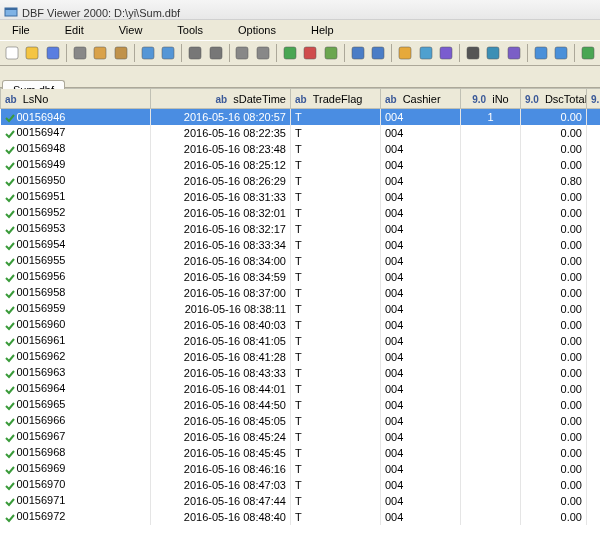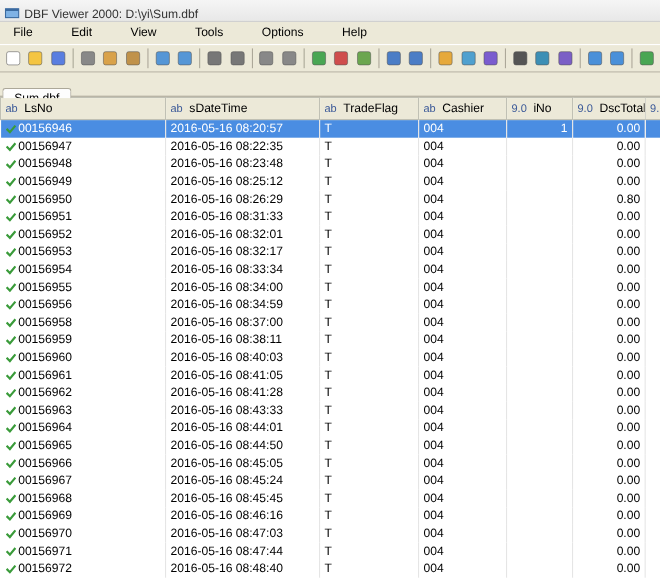--- a/index.html
+++ b/index.html
@@ -94,21 +94,21 @@
   text-align: left;
   padding: 2px 4px;
   height: 20px;
   position: sticky;
   top: 0;
   white-space: nowrap;
   overflow: hidden;
 }
 th .type-tag {
   color: #3b5998;
-  font-weight: normal;
+  font-weight: bold;
   font-size: 10px;
   margin-right: 6px;
 }
 td {
   border-right: 1px solid #e5e5e5;
   padding: 0 4px;
   height: 16px;
   white-space: nowrap;
   overflow: hidden;
   font-size: 11px;
@@ -119,24 +119,24 @@
 }
 .row-icon {
   display: inline-block;
   width: 10px;
   margin-right: 2px;
 }
 .check-svg { vertical-align: middle; }
 .num-right { text-align: right; }
 
 .c1 { width: 150px; }
-.c2 { width: 140px; }
+.c2 { width: 140px; text-align: right; }
 .c3 { width: 90px; }
 .c4 { width: 80px; }
-.c5 { width: 60px; }
+.c5 { width: 60px; text-align: center; }
 .c6 { width: 66px; }
 .c7 { width: 14px; }
 </style>
 </head>
 <body>
 
 <div class="titlebar">
   <span class="titlebar-icon">
     <svg width="14" height="14" viewBox="0 0 14 14">
         <rect x="1" y="3" width="12" height="8" fill="#7fb2e5" stroke="#3b6aa0"></rect>

